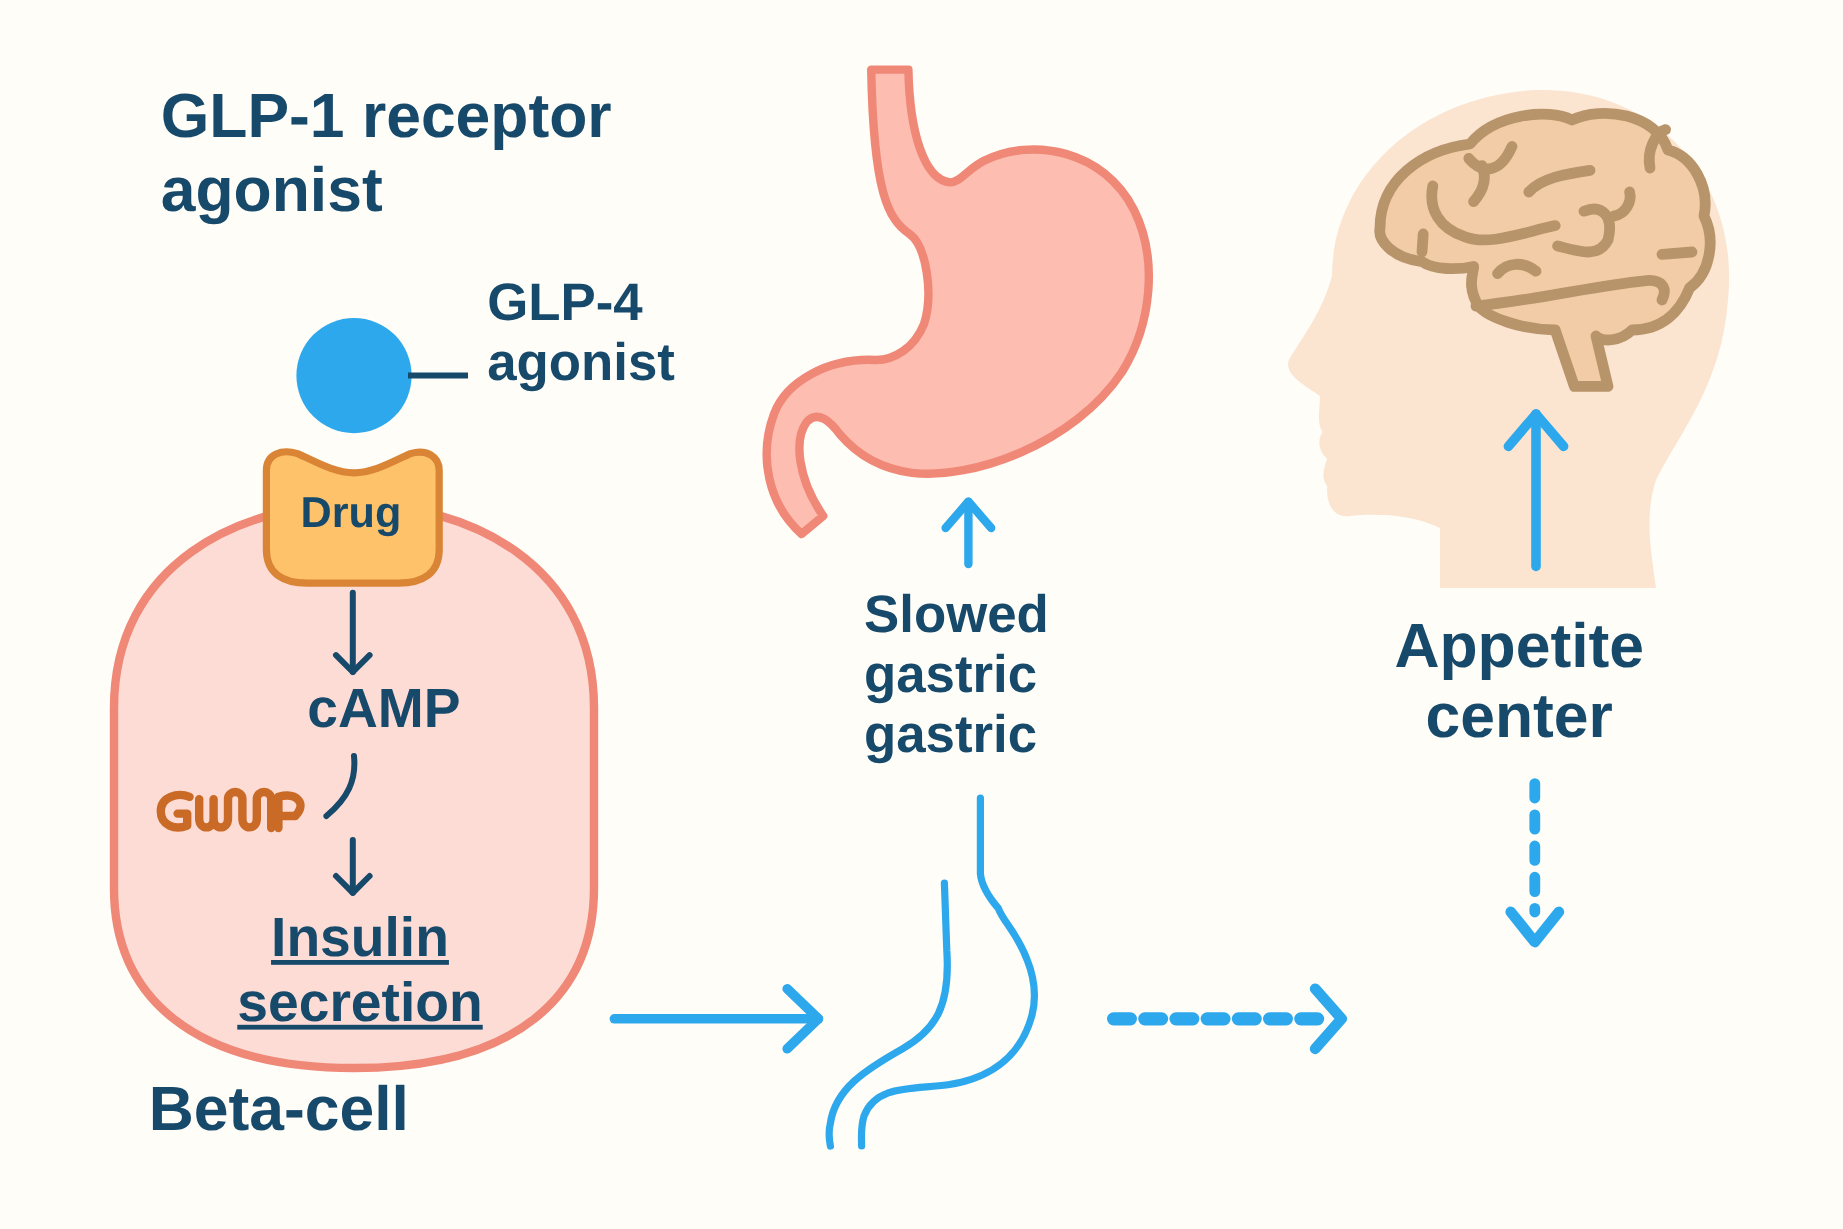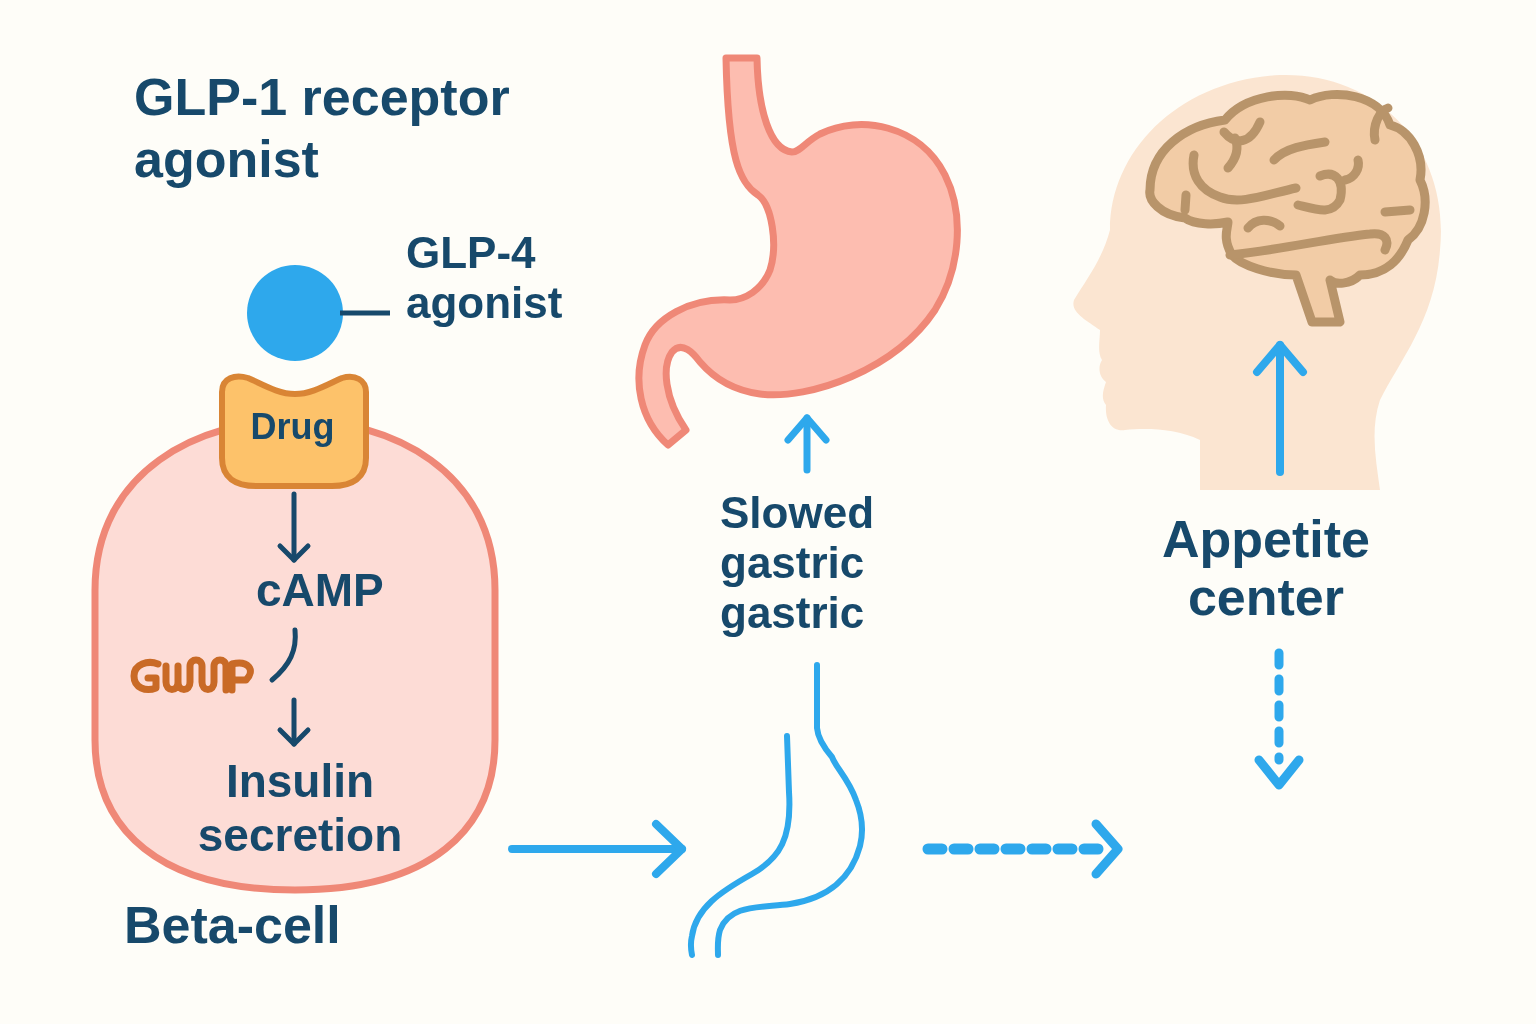--- a/index.html
+++ b/index.html
@@ -12,21 +12,21 @@
   .txt {
     position: absolute; color: #17496b; font-weight: bold;
     font-family: "Liberation Sans", "DejaVu Sans", sans-serif;
     white-space: nowrap; line-height: 1.05;
   }
   svg.art { position: absolute; left: 0; top: 0; }
   #title { left: 134px; top: 66px; font-size: 52px; line-height: 62px; }
   #agonist-label { left: 406px; top: 228px; font-size: 44px; line-height: 50px; }
   #drug-label { left: 220px; top: 408px; width: 145px; text-align: center; font-size: 36px; }
   #camp-label { left: 256px; top: 566px; font-size: 46px; text-align: right; }
-  #insulin-label { left: 160px; top: 754px; width: 280px; text-align: center; font-size: 46px; line-height: 54px; }
+  #insulin-label { left: 160px; top: 754px; width: 280px; text-align: center; font-size: 46px; line-height: 54px; text-decoration: underline; }
   #beta-label { left: 124px; top: 898px; font-size: 52px; }
   #gastric-label { left: 720px; top: 488px; font-size: 44px; line-height: 50px; }
   #appetite-label { left: 1136px; top: 510px; width: 260px; text-align: center; font-size: 52px; line-height: 58px; }
   #weight-label { left: 1160px; top: 808px; width: 240px; text-align: center; font-size: 58px; line-height: 62px; }
 </style>
 </head>
 <body>
 
 <svg class="art" width="1536" height="1024" viewBox="0 0 1536 1024">
   <defs>

